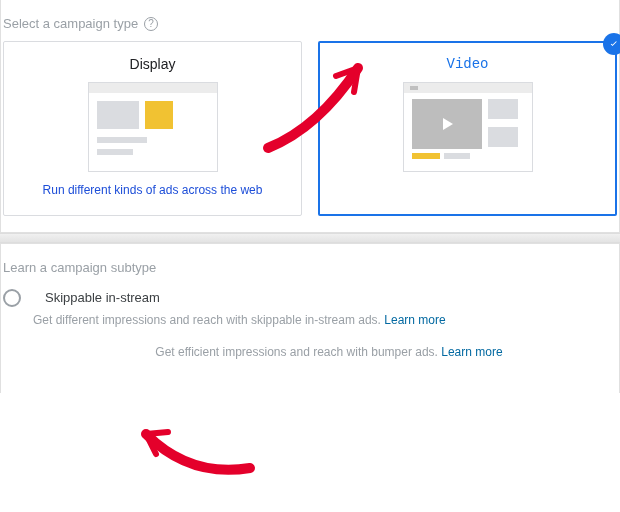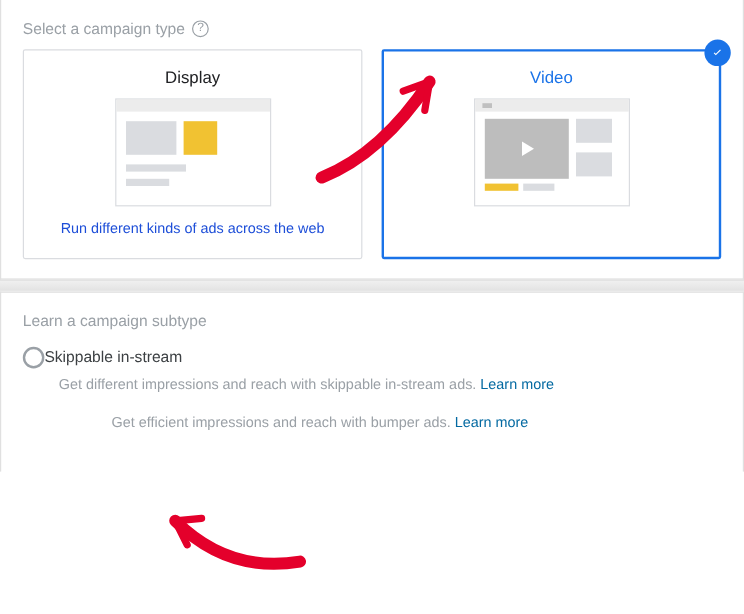--- a/index.html
+++ b/index.html
@@ -8,21 +8,21 @@
     font-family: Arial, sans-serif;
     background: #fff;
     width: 620px;
     height: 512px;
     overflow: hidden;
     position: relative;
   }
   .panel {
     border: 1px solid #e0e0e0;
     background: #fff;
-    padding: 16px 18px;
+    padding: 16px 2px;
   }
   .panel-top { border-top: none; }
   .section-label {
     color: #9aa0a6;
     font-size: 13px;
     display: flex;
     align-items: center;
     gap: 6px;
     margin-bottom: 10px;
   }
@@ -41,21 +41,21 @@
     flex: 1;
     border: 1px solid #dadce0;
     border-radius: 2px;
     padding: 10px 12px 16px;
     text-align: center;
     position: relative;
     cursor: pointer;
   }
   .card.selected { border: 2px solid #1a73e8; padding: 9px 11px 15px; }
   .card-title { font-size: 14px; margin: 4px 0 10px; color: #202124; }
-  .card.selected .card-title { color: #1a73e8; font-weight: 500; }
+  .card.selected .card-title { color: #1a73e8; font-weight: 500; font-family: Liberation Mono, monospace; }
   .card-desc { font-size: 12px; color: #1d4ed8; line-height: 1.4; margin-top: 10px; }
   .check-badge {
     position: absolute;
     top: -10px; right: -10px;
     width: 22px; height: 22px;
     background: #1a73e8;
     border-radius: 50%;
     display: flex; align-items: center; justify-content: center;
   }
   .thumb {
@@ -75,38 +75,38 @@
     border-top: 6px solid transparent;
     border-bottom: 6px solid transparent;
   }
   .divider {
     height: 10px;
     background: linear-gradient(#f0f0f0, #e3e3e3);
     border-top: 1px solid #ddd;
     border-bottom: 1px solid #ddd;
   }
   .subtype-row { margin: 14px 0 18px; }
-  .subtype-head { display: flex; align-items: center; gap: 0; cursor: pointer; text-align: right; }
+  .subtype-head { display: flex; align-items: center; gap: 24px; cursor: pointer; text-align: right; }
   .radio {
     width: 18px; height: 18px; border-radius: 50%;
     border: 2px solid #9aa0a6; flex: none;
     display: flex; align-items: center; justify-content: center;
   }
   .radio.checked { border-color: #1a73e8; }
   .radio.checked .radio-inner {
     width: 10px; height: 10px; background: #1a73e8; border-radius: 50%;
   }
   .radio-halo {
     padding: 8px; border-radius: 50%; background: #e8f0fe;
   }
   .subtype-label { font-size: 13px; color: #3c4043; }
   .subtype-desc {
     font-size: 12px; color: #9aa0a6; margin: 6px 0 0 30px;
   }
-  .subtype-desc.indented { margin-left: 74px; }
+  .subtype-desc.indented { margin-left: 38px; text-align: center; }
   .learn-more { color: #0369a1; cursor: pointer; }
   .annotation-arrow { position: absolute; pointer-events: none; }
 </style>
 </head>
 <body>
 
 <div class="panel panel-top">
   <div class="section-label">
     <span>Select a campaign type</span>
     <span class="help-icon">?</span>

